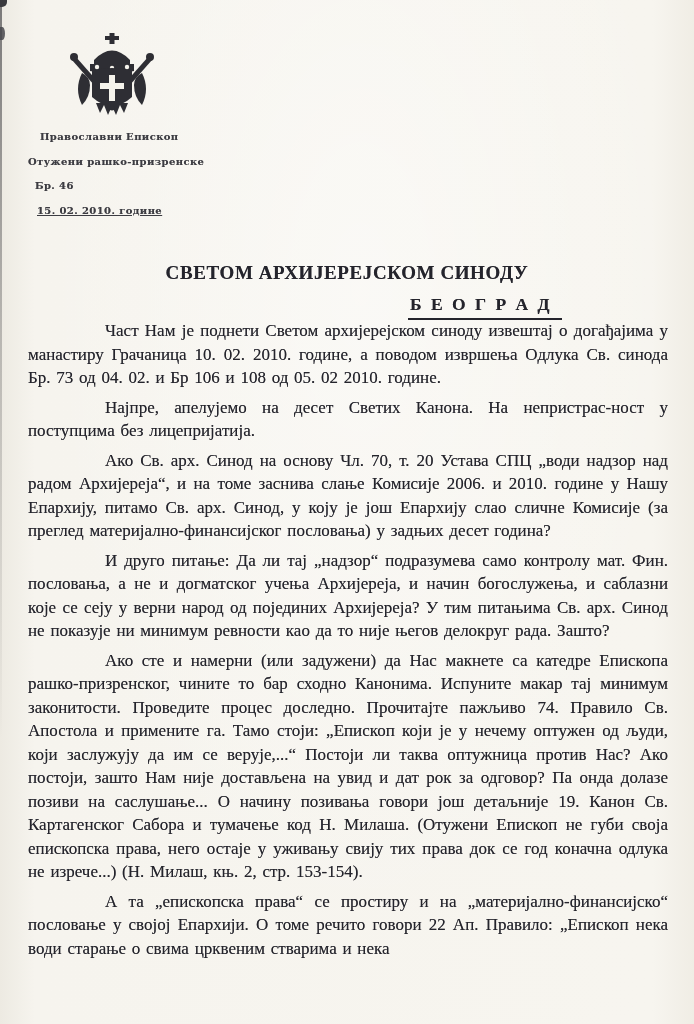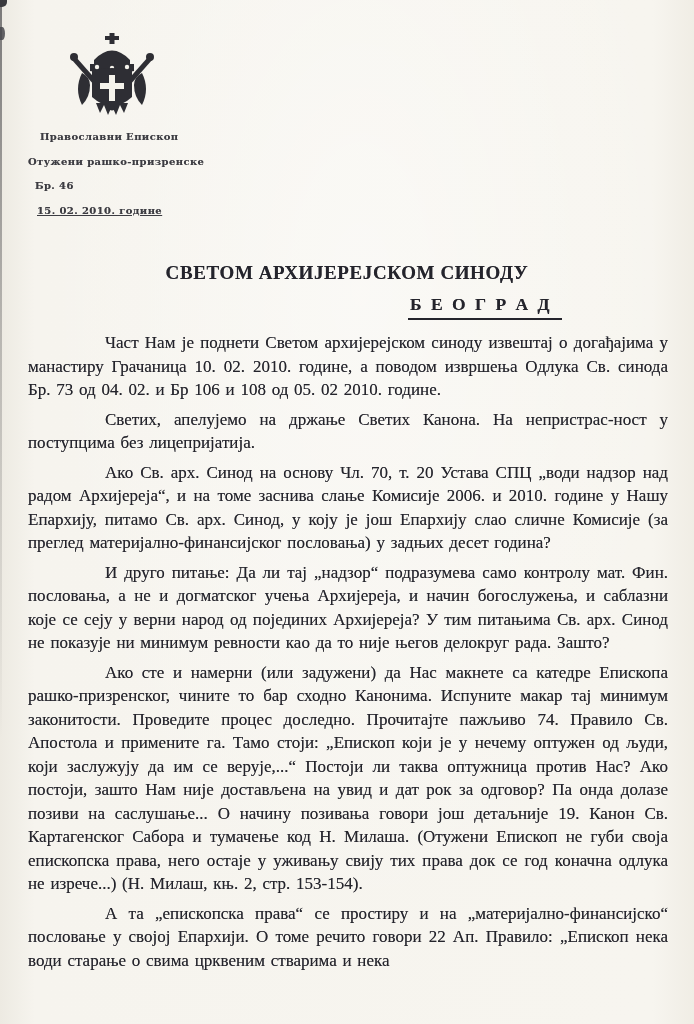--- a/index.html
+++ b/index.html
@@ -72,21 +72,21 @@
     font-size: 17.5px;
     letter-spacing: 2.5px;
     border-bottom: 2px solid #24242c;
     padding: 0 10px 3px 2px;
     text-shadow: 0 0 .5px rgba(36,36,44,.6);
     margin-left: 16px;
   }
 
   
   .letter-body {
-    position: absolute; left: 28px; top: 331px; width: 640px;
+    position: absolute; left: 28px; top: 319px; width: 640px;
   }
   .letter-body p {
     margin: 0 0 6px 0;
     text-align: justify;
     text-indent: 77px;
     font-size: 17px;
     line-height: 23.5px;
     text-shadow: 0 0 .5px rgba(36,36,44,.55);
     word-spacing: 1.5px;
   }
@@ -137,20 +137,20 @@
       <div>Бр. 46</div>
       <div>15. 02. 2010. године</div>
     </div>
   </div>
 
   <div class="recipient-line1">СВЕТОМ АРХИЈЕРЕЈСКОМ СИНОДУ</div>
   <div class="recipient-line2">Б Е О Г Р А Д</div>
 
   <div class="letter-body">
     <p>Част Нам је поднети Светом архијерејском синоду извештај о догађајима у манастиру Грачаница 10. 02. 2010. године, а поводом извршења Одлука Св. синода Бр. 73 од 04. 02. и Бр 106 и 108 од 05. 02 2010. године.</p>
-    <p>Светих, апелујемо на држање Светих Канона. На непристрас-ност у поступцима без лицепријатија.</p>
+    <p>Најпре, апелујемо на десет Светих Канона. На непристрас-ност у поступцима без лицепријатија.</p>
     <p>Ако Св. арх. Синод на основу Чл. 70, т. 20 Устава СПЦ „води надзор над радом Архијереја“, и на томе заснива слање Комисије 2006. и 2010. године у Нашу Епархију, питамо Св. арх. Синод, у коју је још Епархију слао сличне Комисије (за преглед материјално-финансијског пословања) у задњих десет година?</p>
     <p>И друго питање: Да ли тај „надзор“ подразумева само контролу мат. Фин. пословања, а не и догматског учења Архијереја, и начин богослужења, и саблазни које се сеју у верни народ од појединих Архијереја? У тим питањима Св. арх. Синод не показује ни минимум ревности као да то није његов делокруг рада. Зашто?</p>
     <p>Ако сте и намерни (или задужени) да Нас макнете са катедре Епископа рашко-призренског, чините то бар сходно Канонима. Испуните макар тај минимум законитости. Проведите процес доследно. Прочитајте пажљиво 74. Правило Св. Апостола и примените га. Тамо стоји: „Епископ који је у нечему оптужен од људи, који заслужују да им се верује,...“ Постоји ли таква оптужница против Нас? Ако постоји, зашто Нам није достављена на увид и дат рок за одговор? Па онда долазе позиви на саслушање... О начину позивања говори још детаљније 19. Канон Св. Картагенског Сабора и тумачење код Н. Милаша. (Отужени Епископ не губи своја епископска права, него остаје у уживању свију тих права док се год коначна одлука не изрече...) (Н. Милаш, књ. 2, стр. 153-154).</p>
     <p>А та „епископска права“ се простиру и на „материјално-финансијско“ пословање у својој Епархији. О томе речито говори 22 Ап. Правило: „Епископ нека води старање о свима црквеним стварима и нека</p>
   </div>
 
 </div>
 
 </body></html>

